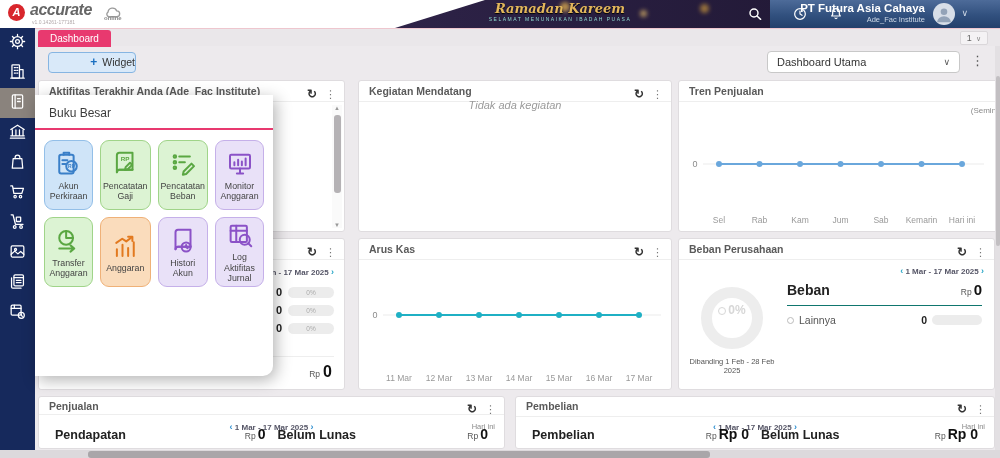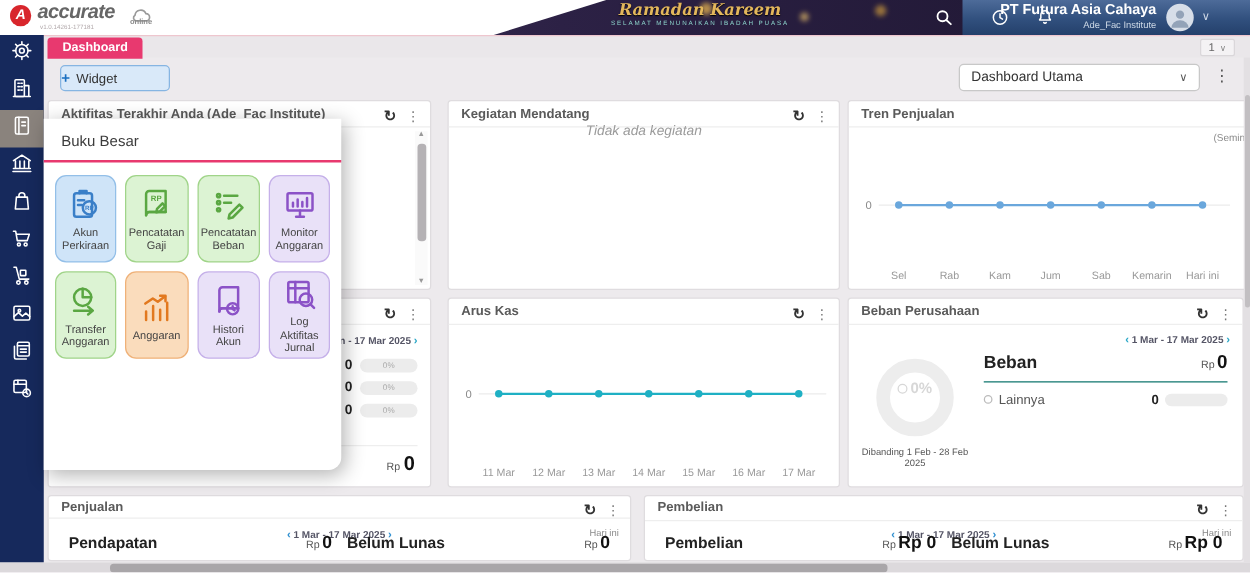--- a/index.html
+++ b/index.html
@@ -39,35 +39,35 @@
   .co-sub { font-size:7.5px; color:#cdd8e6; line-height:9px; }
   .avatar { position:absolute; right:45px; top:3px; width:22px; height:22px; border-radius:50%;
             background:#d7dee8; overflow:hidden; color:#93a3b8; }
   .avatar svg { width:100%; height:100%; }
   .hdr-chev { position:absolute; right:32px; top:8px; color:#cfd9e6; font-size:9px; }
 
   
   .tabstrip { position:absolute; left:0; top:28px; width:1000px; height:18px; background:#eae7ea;
               border-top:1px solid #eec6ce; }
   .tab-dash { position:absolute; left:38px; top:1px; height:17px; padding:0 12px; background:#e8396f;
-              color:#fff; font-size:10px; font-weight:bold; line-height:17px; border-radius:3px 3px 0 0; }
+              color:#fff; font-size:10px; font-weight:normal; line-height:17px; border-radius:3px 3px 0 0; }
   .pagebox { position:absolute; right:12px; top:2px; height:14px; padding:0 6px; background:#f4f2f4;
              border:1px solid #dad7da; border-radius:2px; font-size:9px; color:#666; line-height:12px; }
   .pagebox .chev2 { font-size:7px; margin-left:4px; color:#888; }
 
   
   .sidebar { position:absolute; left:0; top:28px; width:35px; height:422px; background:#16295c; z-index:5; }
   .sb-item { position:relative; width:35px; height:30px; display:flex; align-items:center; justify-content:center; }
   .sb-item.active { background:#8a837d; }
   .sb-item svg { width:19px; height:19px; color:#fff; }
 
   
   .main { position:absolute; left:35px; top:46px; width:960px; height:404px; }
   .widget-btn { position:absolute; left:13px; top:6px; width:88px; height:21px; background:#d9e9f9;
-                border:1px solid #86b5e2; border-radius:4px; font-size:10.5px; color:#333; text-align:left;
+                border:1px solid #86b5e2; border-radius:4px; font-size:10.5px; color:#333; text-align:right;
                 line-height:19px; cursor:pointer; }
   .widget-btn .plus { color:#1a6fc0; font-weight:bold; font-size:12px; margin-right:5px; }
   .dash-select { position:absolute; left:732px; top:5px; width:193px; height:22px; background:#fff;
                  border:1px solid #c8c8c8; border-radius:4px; font-size:11px; color:#333; line-height:20px;
                  padding-left:9px; }
   .dash-select .sel-chev { position:absolute; right:9px; top:0; font-size:9px; color:#555; }
   .topdots { position:absolute; left:936px; top:7px; font-size:13px; color:#555; }
 
   
   .card { position:absolute; background:#fff; border:1px solid #dfdcdf; border-radius:3px; }

